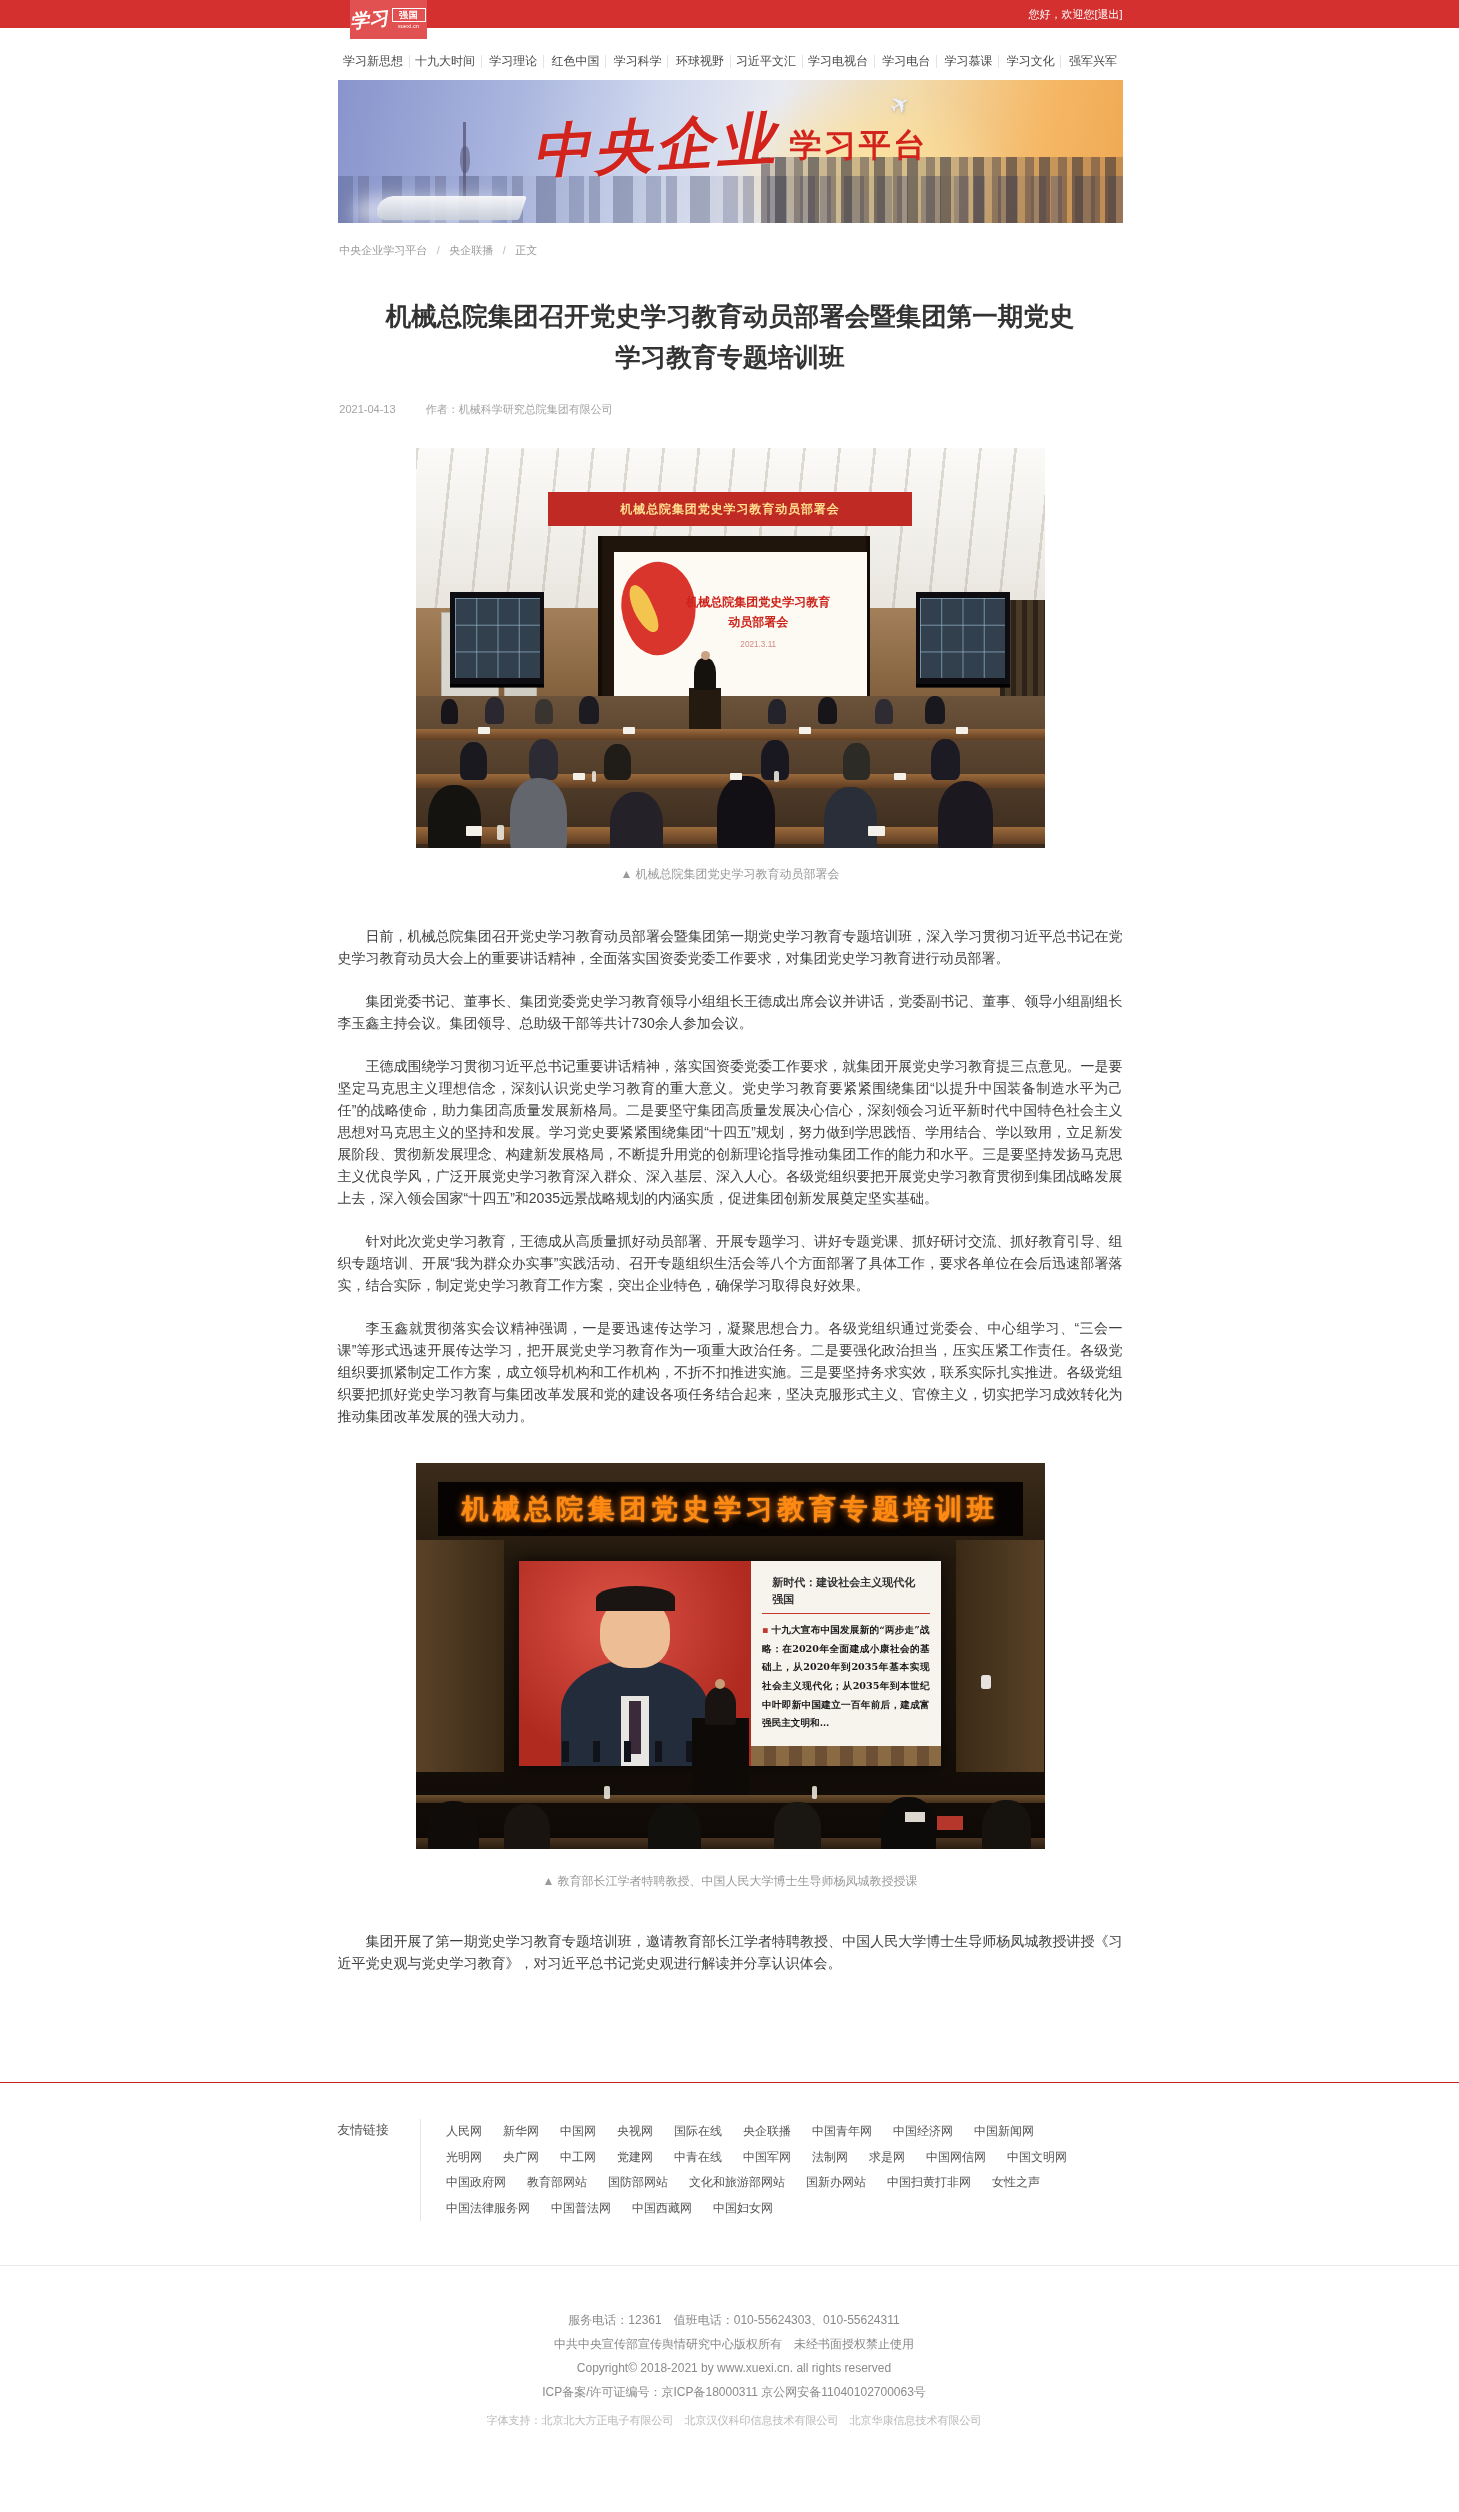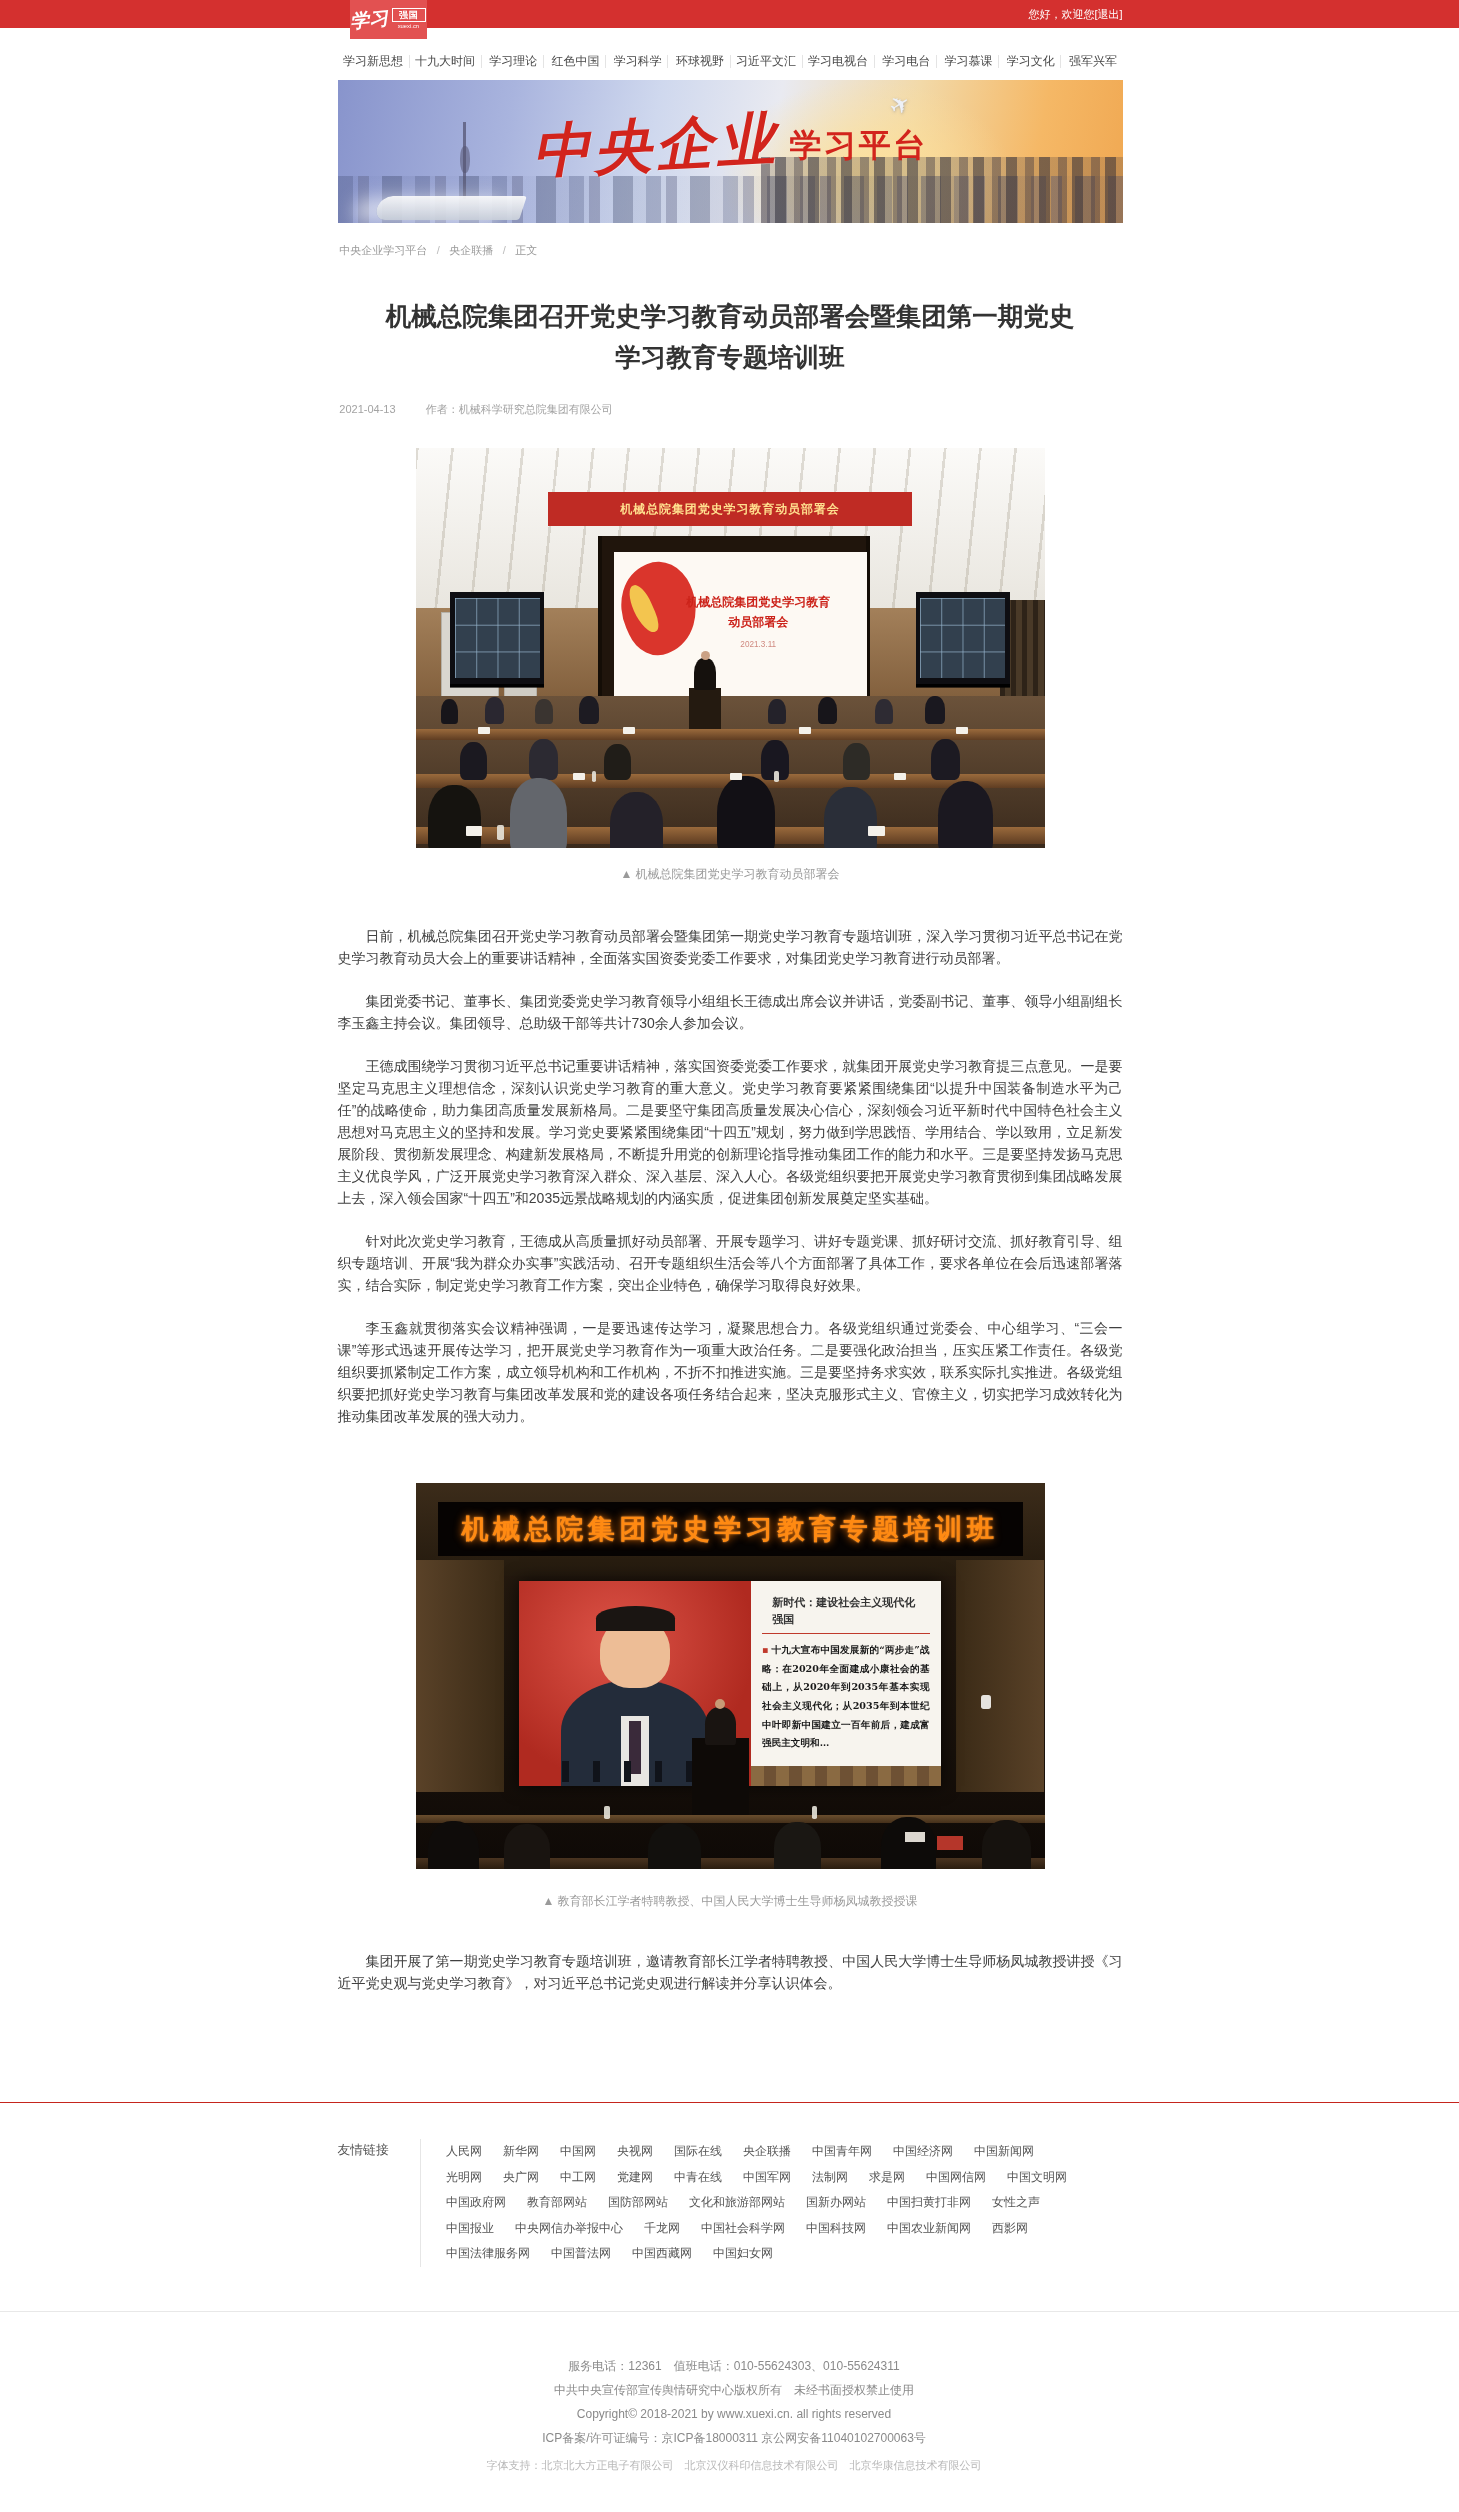--- a/index.html
+++ b/index.html
@@ -278,21 +278,21 @@
 
         <p class="para">集团党委书记、董事长、集团党委党史学习教育领导小组组长王德成出席会议并讲话，党委副书记、董事、领导小组副组长李玉鑫主持会议。集团领导、总助级干部等共计730余人参加会议。</p>
 
         <p class="para">王德成围绕学习贯彻习近平总书记重要讲话精神，落实国资委党委工作要求，就集团开展党史学习教育提三点意见。一是要坚定马克思主义理想信念，深刻认识党史学习教育的重大意义。党史学习教育要紧紧围绕集团“以提升中国装备制造水平为己任”的战略使命，助力集团高质量发展新格局。二是要坚守集团高质量发展决心信心，深刻领会习近平新时代中国特色社会主义思想对马克思主义的坚持和发展。学习党史要紧紧围绕集团“十四五”规划，努力做到学思践悟、学用结合、学以致用，立足新发展阶段、贯彻新发展理念、构建新发展格局，不断提升用党的创新理论指导推动集团工作的能力和水平。三是要坚持发扬马克思主义优良学风，广泛开展党史学习教育深入群众、深入基层、深入人心。各级党组织要把开展党史学习教育贯彻到集团战略发展上去，深入领会国家“十四五”和2035远景战略规划的内涵实质，促进集团创新发展奠定坚实基础。</p>
 
         <p class="para">针对此次党史学习教育，王德成从高质量抓好动员部署、开展专题学习、讲好专题党课、抓好研讨交流、抓好教育引导、组织专题培训、开展“我为群众办实事”实践活动、召开专题组织生活会等八个方面部署了具体工作，要求各单位在会后迅速部署落实，结合实际，制定党史学习教育工作方案，突出企业特色，确保学习取得良好效果。</p>
 
         <p class="para">李玉鑫就贯彻落实会议精神强调，一是要迅速传达学习，凝聚思想合力。各级党组织通过党委会、中心组学习、“三会一课”等形式迅速开展传达学习，把开展党史学习教育作为一项重大政治任务。二是要强化政治担当，压实压紧工作责任。各级党组织要抓紧制定工作方案，成立领导机构和工作机构，不折不扣推进实施。三是要坚持务求实效，联系实际扎实推进。各级党组织要把抓好党史学习教育与集团改革发展和党的建设各项任务结合起来，坚决克服形式主义、官僚主义，切实把学习成效转化为推动集团改革发展的强大动力。</p>
       </div>
 
-    <figure class="photo photo2" style="margin-top:56px;">
+    <figure class="photo photo2" style="margin-top:36px;">
       <div class="ph2-bg"></div>
       <div class="ph2-wallband"></div>
       <div class="ph2-wall left"></div>
       <div class="ph2-wall right"></div>
       <div class="ph2-led">
           <span>机械总院集团党史学习教育专题培训班</span>
         </div>
       <div class="ph2-screen">
         <div class="ph2-xi">
           <div class="xi-suit"></div>
@@ -365,30 +365,20 @@
         <span class="link-item">中国政府网</span>
             <span class="link-item">教育部网站</span>
             <span class="link-item">国防部网站</span>
             <span class="link-item">文化和旅游部网站</span>
             <span class="link-item">国新办网站</span>
             <span class="link-item">中国扫黄打非网</span>
             <span class="link-item">女性之声</span>
           </div>
         <div class="link-row">
 
-        <span class="link-item">中国报业</span>
-            <span class="link-item">中央网信办举报中心</span>
-            <span class="link-item">千龙网</span>
-            <span class="link-item">中国社会科学网</span>
-            <span class="link-item">中国科技网</span>
-            <span class="link-item">中国农业新闻网</span>
-            <span class="link-item">西影网</span>
-          </div>
-        <div class="link-row">
-
         <span class="link-item">中国法律服务网</span>
             <span class="link-item">中国普法网</span>
             <span class="link-item">中国西藏网</span>
             <span class="link-item">中国妇女网</span>
           </div>
       </div>
     </div>
   </section>
 
   <hr class="bottom-sep">

